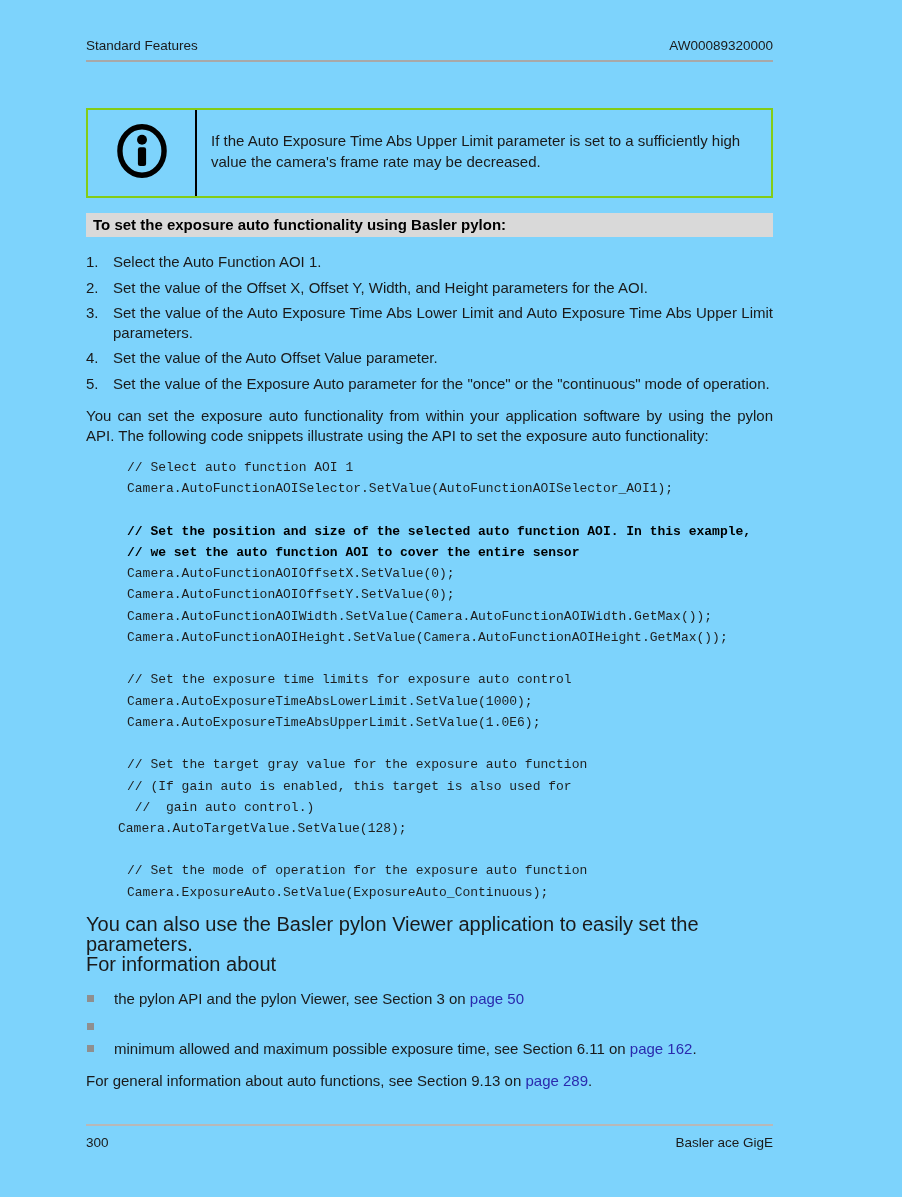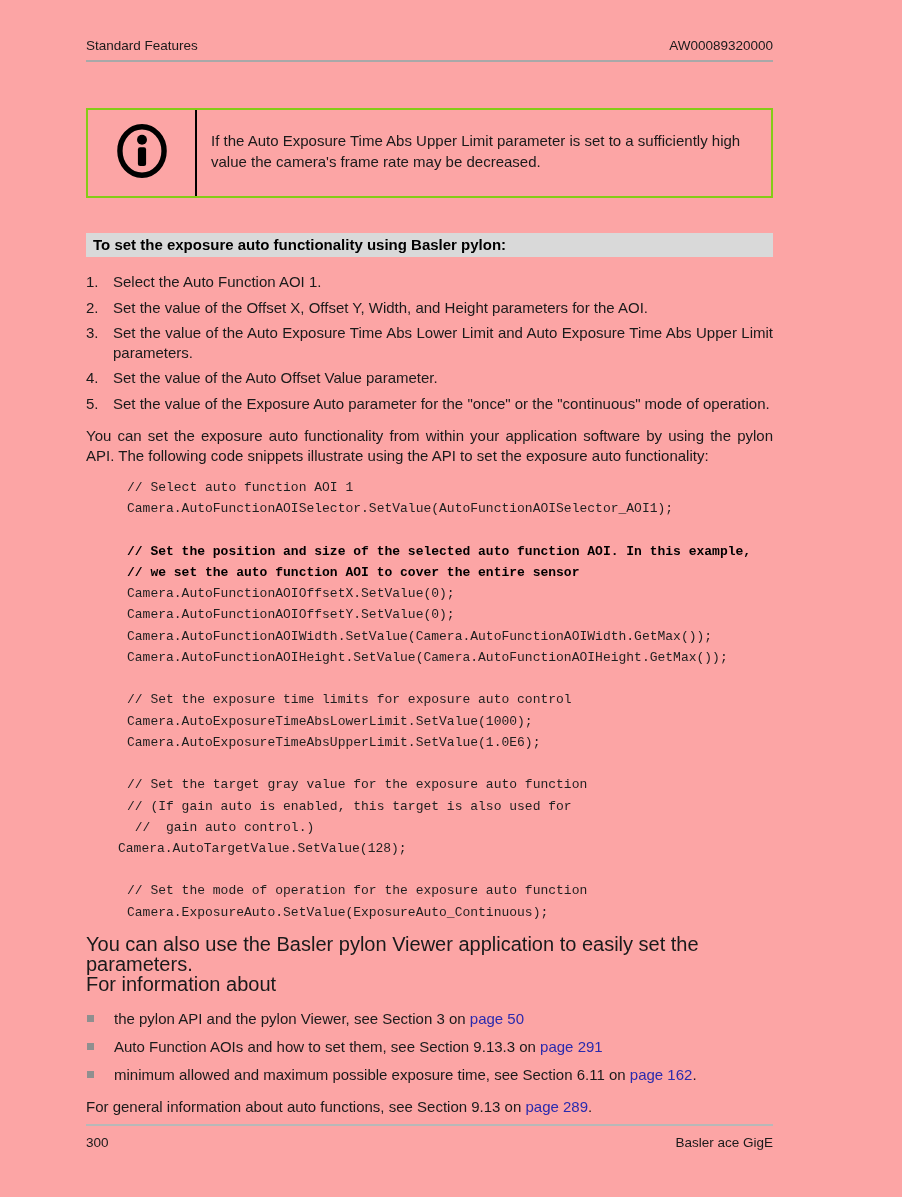--- a/index.html
+++ b/index.html
@@ -1,20 +1,20 @@
 <!DOCTYPE html>
 <html><head>
 <meta charset="utf-8">
 <style>
   * { margin: 0; padding: 0; box-sizing: border-box; }
   html, body { background: #e8e8e8; }
   .page {
     position: relative;
     width: 902px; height: 1197px;
-    background: #fca5a5;
+    background: #7dd3fc;
     font-family: "Liberation Sans", sans-serif;
     color: #1a1a1a;
     overflow: hidden;
     margin: 0 auto;
   }
   .content { position: absolute; left: 86px; width: 687px; top: 0; }
 
   
   .runhead {
     padding-top: 38px;
@@ -35,21 +35,21 @@
     display: flex; align-items: center; justify-content: center;
   }
   .notebox-text {
     flex: 1; display: flex; align-items: center;
     padding: 10px 14px 14px 14px;
     font-size: 15px; line-height: 21px;
   }
 
   
   .section-bar {
-    margin-top: 35px;
+    margin-top: 15px;
     background: #d9d9d9;
     padding: 3px 7px 4px 7px;
     font-size: 15px; font-weight: bold; color: #000;
   }
 
   
   .steps { margin-top: 15px; }
   .step { display: flex; margin-bottom: 6px; font-size: 15px; line-height: 19.5px; }
   .step-num { flex: 0 0 27px; }
   .step-text { flex: 1; text-align: justify; }
@@ -179,21 +179,20 @@
       <div>For information about</div>
     </div>
 
     <div class="bullets">
       <div class="bullet-item">
         <span class="bullet-square"></span>
         <span><span>the pylon API and the pylon Viewer, see Section 3 on </span><a class="pagelink">page 50</a><span></span></span>
       </div>
       <div class="bullet-item">
         <span class="bullet-square"></span>
-        <span><span>Auto Function AOIs and how to set them, see Section 9.13.3 on </span><a class="pagelink">page 291</a><span></span></span>
       </div>
       <div class="bullet-item">
         <span class="bullet-square"></span>
         <span><span>minimum allowed and maximum possible exposure time, see Section 6.11 on </span><a class="pagelink">page 162</a><span>.</span></span>
       </div>
     </div>
 
     <div class="general">
       <span>For general information about auto functions, see Section 9.13 on </span><a class="pagelink">page 289</a><span>.</span>
     </div>

